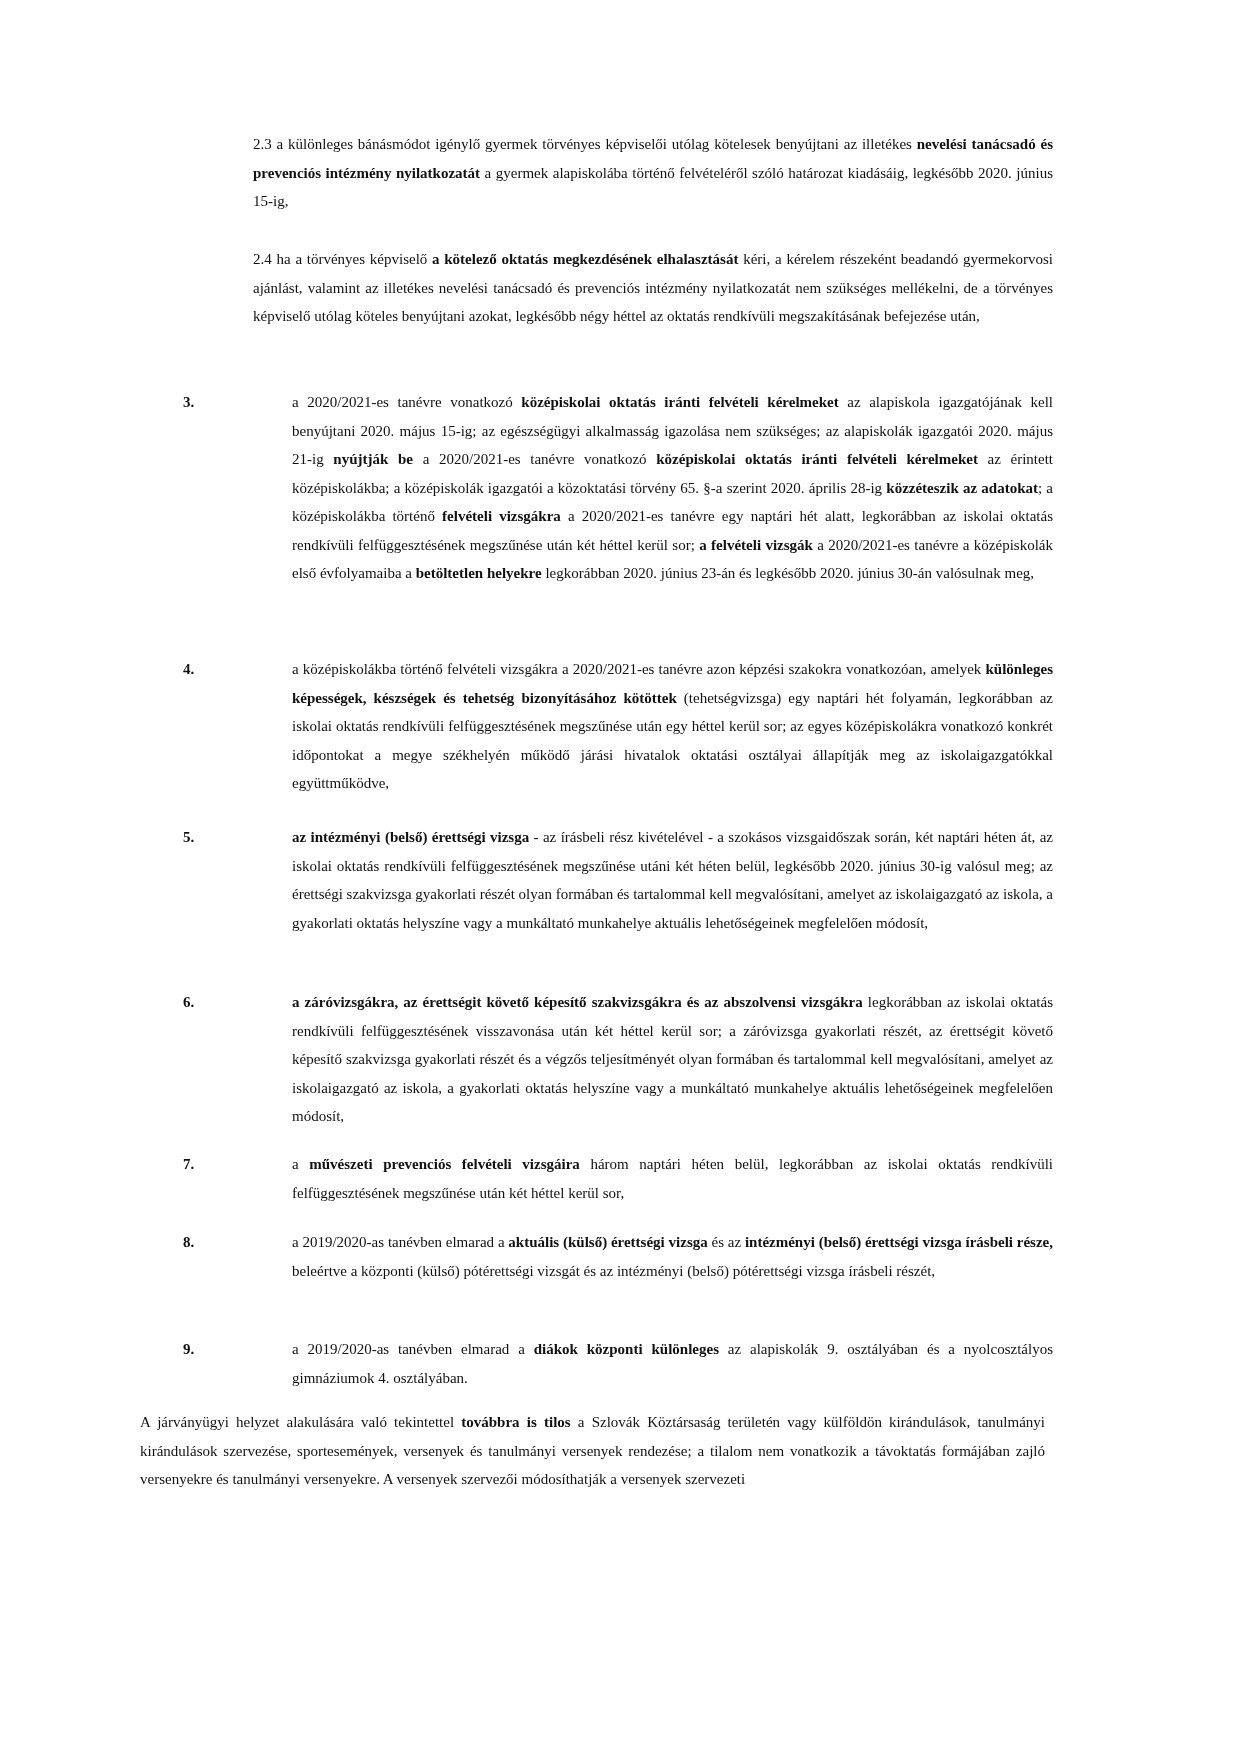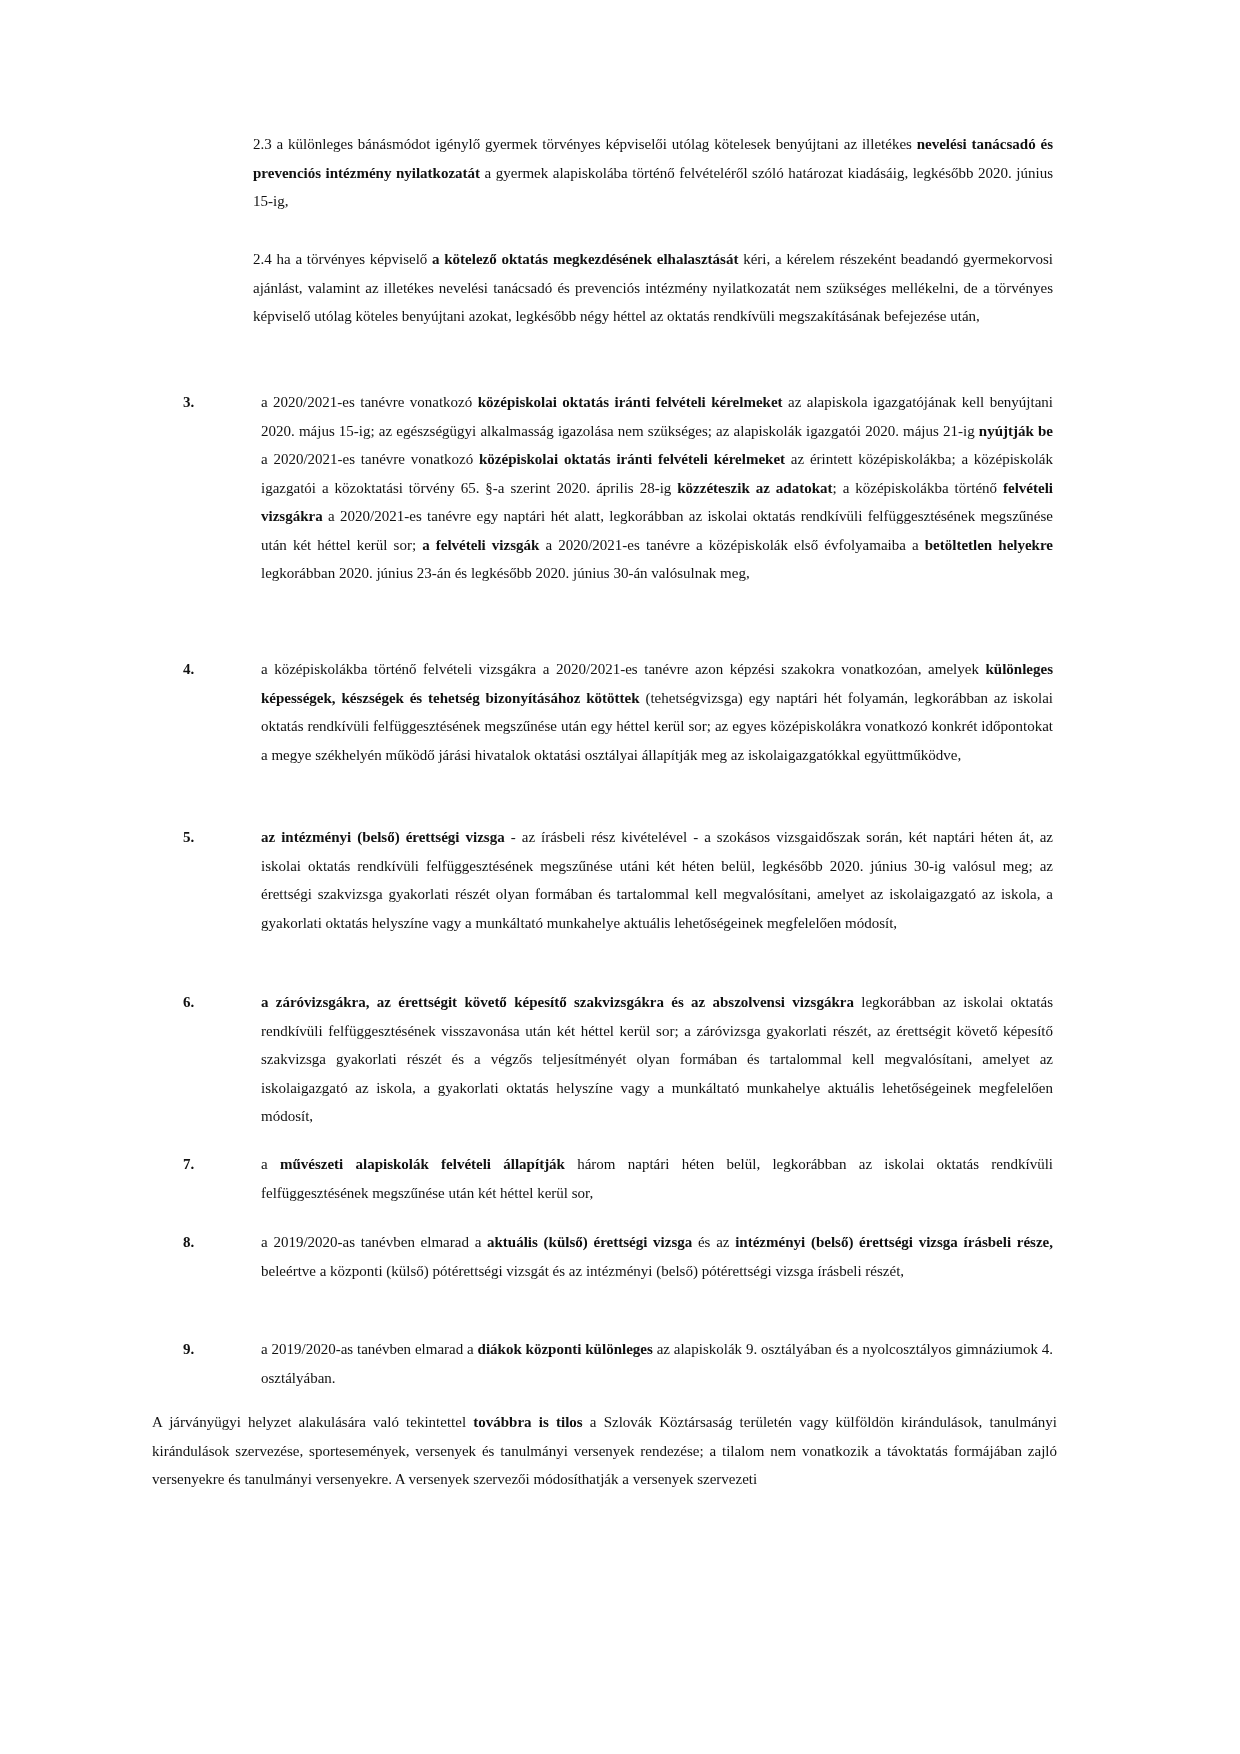--- a/index.html
+++ b/index.html
@@ -3,22 +3,22 @@
 <meta charset="utf-8">
 <style>
   html, body { margin: 0; padding: 0; background: #ffffff; }
   body { width: 1240px; height: 1754px; position: relative; overflow: hidden;
          font-family: "Liberation Serif", "DejaVu Serif", serif; color: #111; }
   .page { position: absolute; left: 0; top: 0; width: 1240px; height: 1754px; }
   .para { position: absolute; font-size: 15px; line-height: 28.5px; text-align: justify; }
   .sub { left: 253px; width: 800px; }
   .item { left: 183px; width: 870px; }
   .item .num { position: absolute; left: 0; top: 0; font-weight: bold; width: 24px; }
-  .item .body { margin-left: 78px; display: block; }
-  .final { left: 152px; width: 905px; }
+  .item .body { margin-left: 109px; display: block; }
+  .final { left: 140px; width: 905px; }
   b, .b { font-weight: bold; }
 </style>
 </head>
 <body>
 
 <div class="page">
   <div class="para sub" style="top:130px;"><span>2.3 a különleges bánásmódot igénylő gyermek törvényes képviselői utólag kötelesek benyújtani az illetékes </span><span class="b">nevelési tanácsadó és prevenciós intézmény nyilatkozatát</span><span> a gyermek alapiskolába történő felvételéről szóló határozat kiadásáig, legkésőbb 2020. június 15-ig,</span></div>
   <div class="para sub" style="top:245px;"><span>2.4 ha a törvényes képviselő </span><span class="b">a kötelező oktatás megkezdésének elhalasztását</span><span> kéri, a kérelem részeként beadandó gyermekorvosi ajánlást, valamint az illetékes nevelési tanácsadó és prevenciós intézmény nyilatkozatát nem szükséges mellékelni, de a törvényes képviselő utólag köteles benyújtani azokat, legkésőbb négy héttel az oktatás rendkívüli megszakításának befejezése után,</span></div>
 
   <div class="para item" style="top:388px;">
@@ -32,21 +32,21 @@
   <div class="para item" style="top:823px;">
     <span class="num">5.</span>
     <span class="body"><span class="b">az intézményi (belső) érettségi vizsga</span><span> - az írásbeli rész kivételével - a szokásos vizsgaidőszak során, két naptári héten át, az iskolai oktatás rendkívüli felfüggesztésének megszűnése utáni két héten belül, legkésőbb 2020. június 30-ig valósul meg; az érettségi szakvizsga gyakorlati részét olyan formában és tartalommal kell megvalósítani, amelyet az iskolaigazgató az iskola, a gyakorlati oktatás helyszíne vagy a munkáltató munkahelye aktuális lehetőségeinek megfelelően módosít,</span></span>
   </div>
   <div class="para item" style="top:988px;">
     <span class="num">6.</span>
     <span class="body"><span class="b">a záróvizsgákra, az érettségit követő képesítő szakvizsgákra és az abszolvensi vizsgákra</span><span> legkorábban az iskolai oktatás rendkívüli felfüggesztésének visszavonása után két héttel kerül sor; a záróvizsga gyakorlati részét, az érettségit követő képesítő szakvizsga gyakorlati részét és a végzős teljesítményét olyan formában és tartalommal kell megvalósítani, amelyet az iskolaigazgató az iskola, a gyakorlati oktatás helyszíne vagy a munkáltató munkahelye aktuális lehetőségeinek megfelelően módosít,</span></span>
   </div>
   <div class="para item" style="top:1150px;">
     <span class="num">7.</span>
-    <span class="body"><span>a </span><span class="b">művészeti alapiskolák felvételi állapítják</span><span> három naptári héten belül, legkorábban az iskolai oktatás rendkívüli felfüggesztésének megszűnése után két héttel kerül sor,</span></span>
+    <span class="body"><span>a </span><span class="b">művészeti prevenciós felvételi vizsgáira</span><span> három naptári héten belül, legkorábban az iskolai oktatás rendkívüli felfüggesztésének megszűnése után két héttel kerül sor,</span></span>
   </div>
   <div class="para item" style="top:1228px;">
     <span class="num">8.</span>
     <span class="body"><span>a 2019/2020-as tanévben elmarad a </span><span class="b">aktuális (külső) érettségi vizsga</span><span> és az </span><span class="b">intézményi (belső) érettségi vizsga írásbeli része,</span><span> beleértve a központi (külső) pótérettségi vizsgát és az intézményi (belső) pótérettségi vizsga írásbeli részét,</span></span>
   </div>
   <div class="para item" style="top:1335px;">
     <span class="num">9.</span>
     <span class="body"><span>a 2019/2020-as tanévben elmarad a </span><span class="b">diákok központi különleges</span><span> az alapiskolák 9. osztályában és a nyolcosztályos gimnáziumok 4. osztályában.</span></span>
   </div>
 

